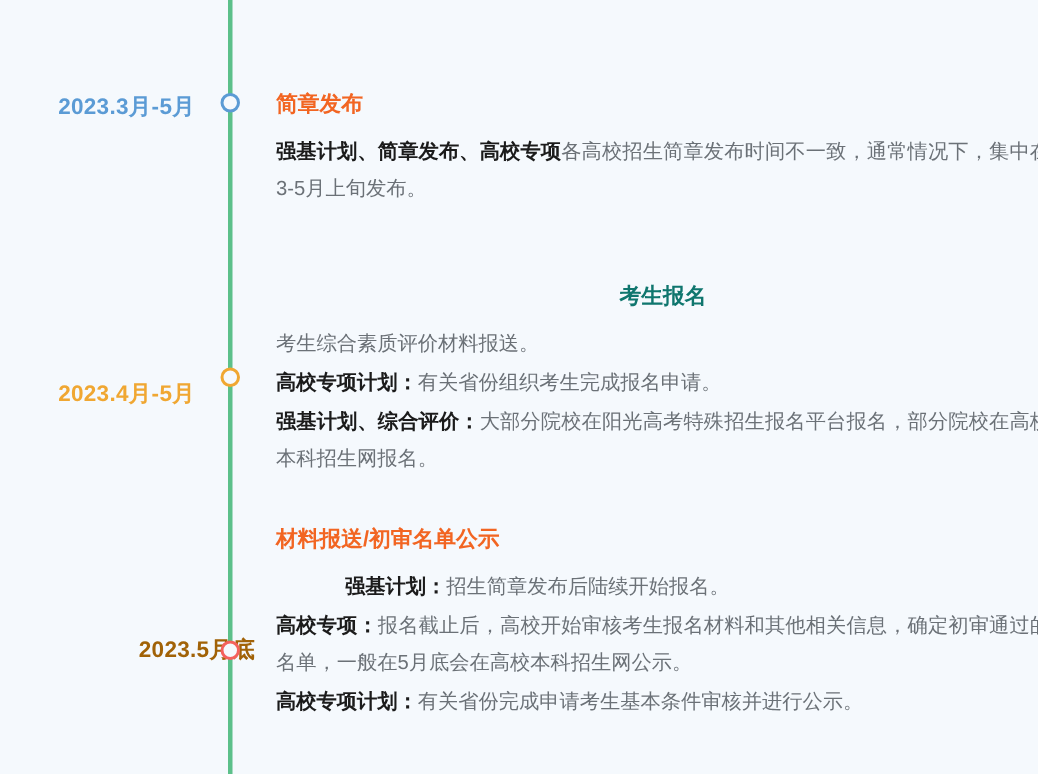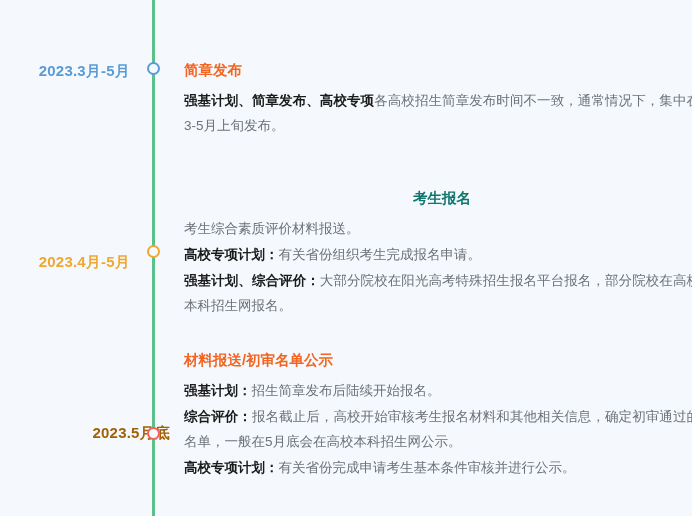--- a/index.html
+++ b/index.html
@@ -111,19 +111,19 @@
       <p class="para" style="color: rgb(107, 113, 119);"><b style="color: rgb(27, 27, 27);">高校专项计划：</b><span>有关省份组织考生完成报名申请。</span></p>
       <p class="para" style="color: rgb(107, 113, 119);"><b style="color: rgb(27, 27, 27);">强基计划、综合评价：</b><span>大部分院校在阳光高考特殊招生报名平台报名，部分院校在高校本科招生网报名。</span></p>
     </div>
   </div>
 
   <div class="entry" style="top:352px;">
     <div class="date" style="top: 72px; color: #a16207; padding-left: 40px;">2023.5月底</div>
     <div class="marker" style="top: 75px; border-color: rgb(244, 97, 92); background: rgb(245, 249, 253);"></div>
     <div class="body-col">
       <div class="sec-title" style="color: rgb(242, 101, 34);">材料报送/初审名单公示</div>
-      <p class="para" style="color: rgb(107, 113, 119);"><b style="color: rgb(27, 27, 27);">强基计划：</b><span>招生简章发布后陆续开始报名。</span></p>
-      <p class="para" style="color: rgb(107, 113, 119);"><b style="color: rgb(27, 27, 27);">综合评价：</b><span>报名截止后，高校开始审核考生报名材料和其他相关信息，确定初审通过的名单，一般在5月底会在高校本科招生网公示。</span></p>
+      <p class="para" style="color: rgb(107, 113, 119);"><b style="color: rgb(27, 27, 27); margin-left: 46px;">强基计划：</b><span>招生简章发布后陆续开始报名。</span></p>
+      <p class="para" style="color: rgb(107, 113, 119);"><b style="color: rgb(27, 27, 27);">高校专项：</b><span>报名截止后，高校开始审核考生报名材料和其他相关信息，确定初审通过的名单，一般在5月底会在高校本科招生网公示。</span></p>
       <p class="para" style="color: rgb(107, 113, 119);"><b style="color: rgb(27, 27, 27);">高校专项计划：</b><span>有关省份完成申请考生基本条件审核并进行公示。</span></p>
     </div>
   </div>
 
 </div>
 
 </body></html>

